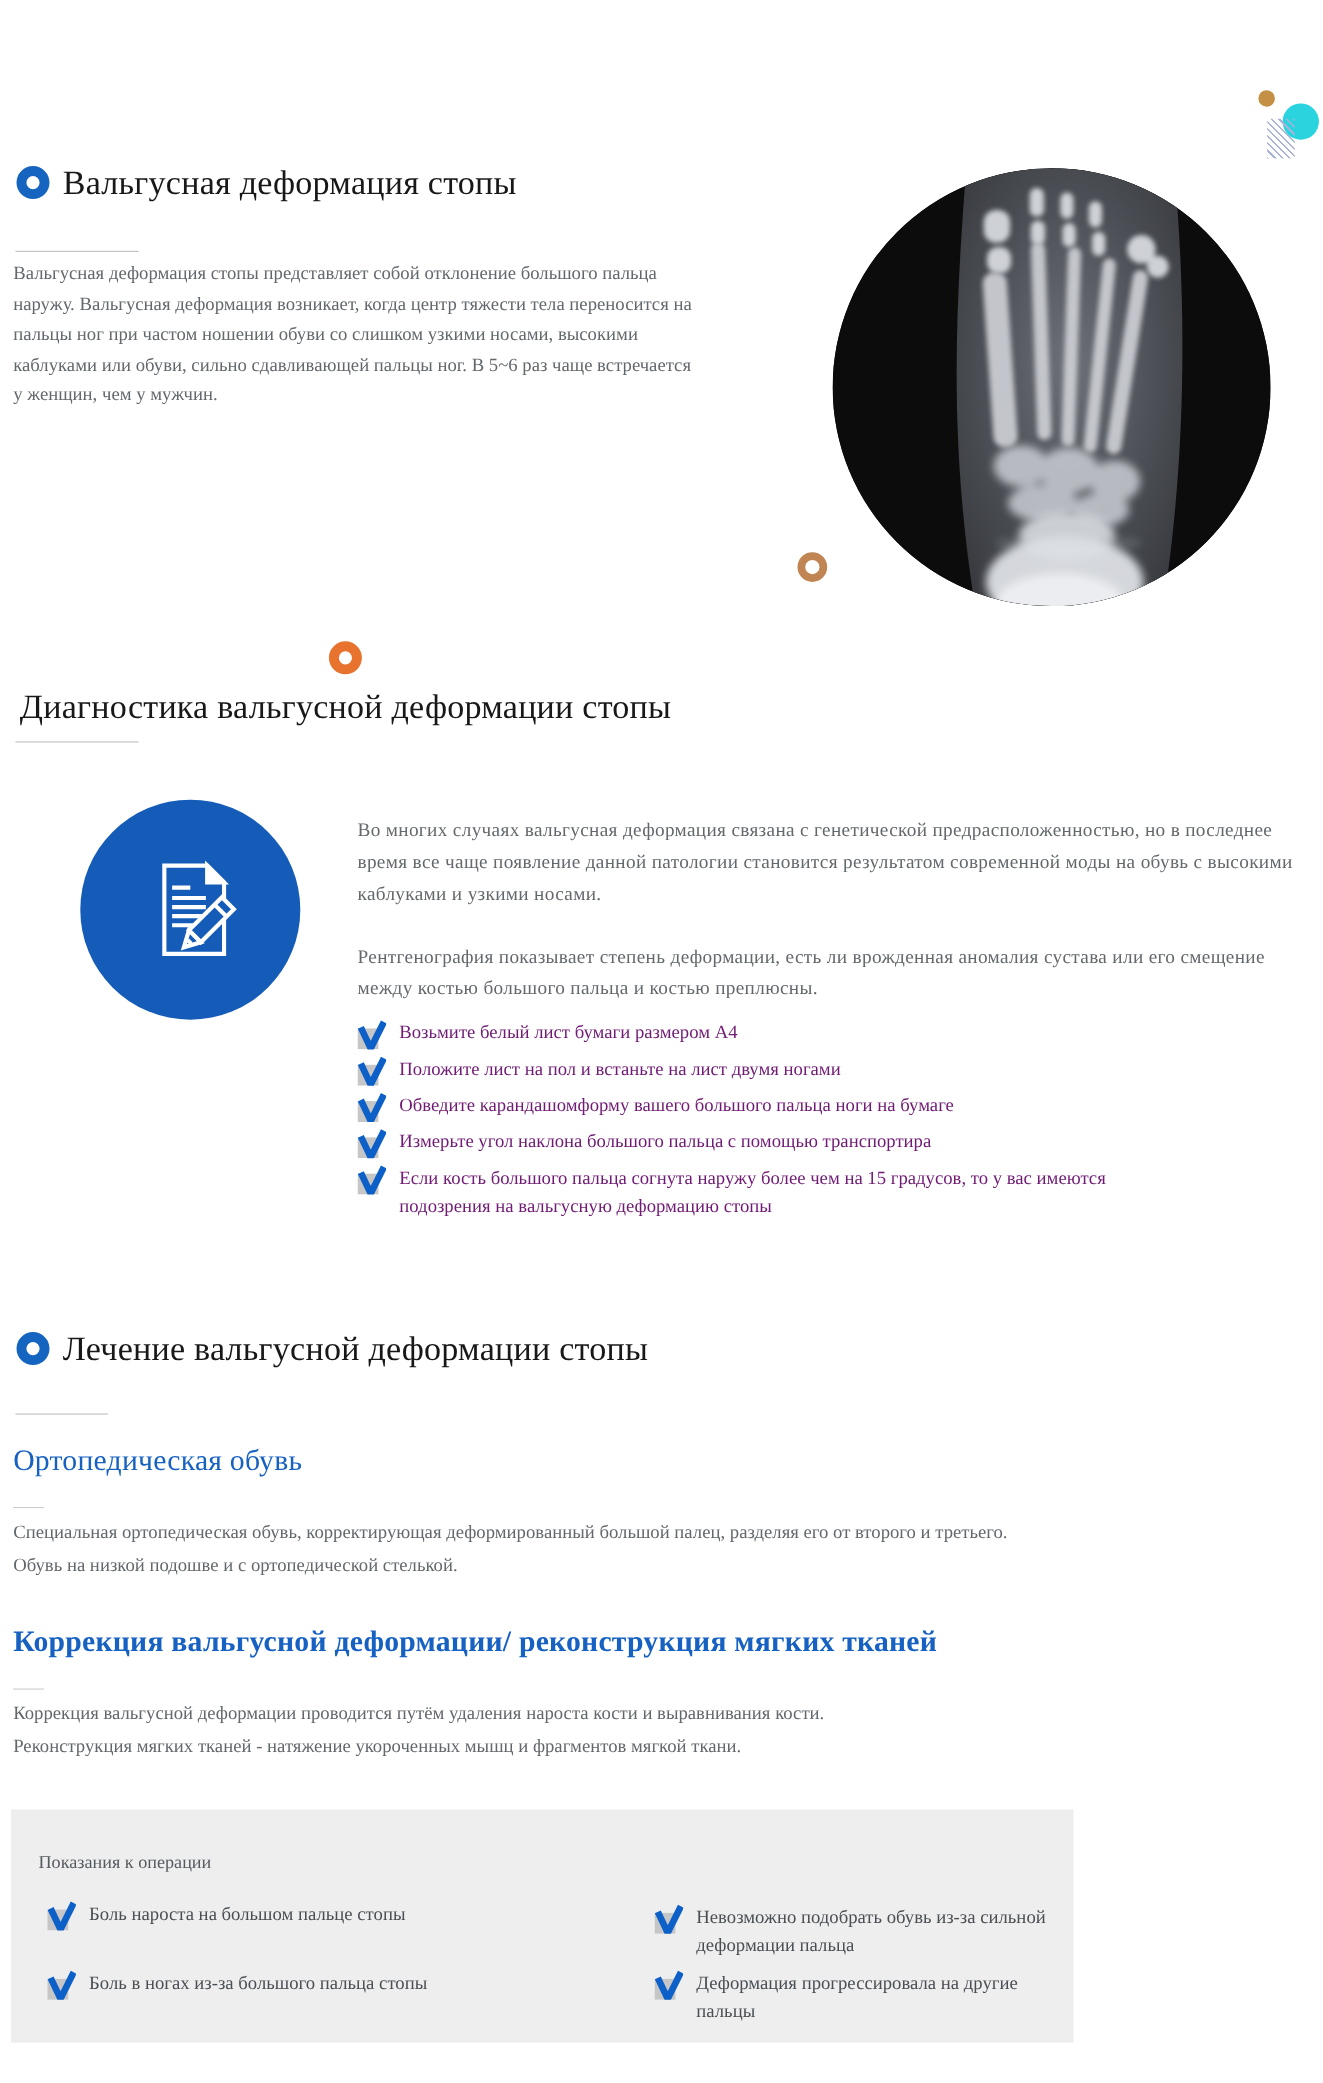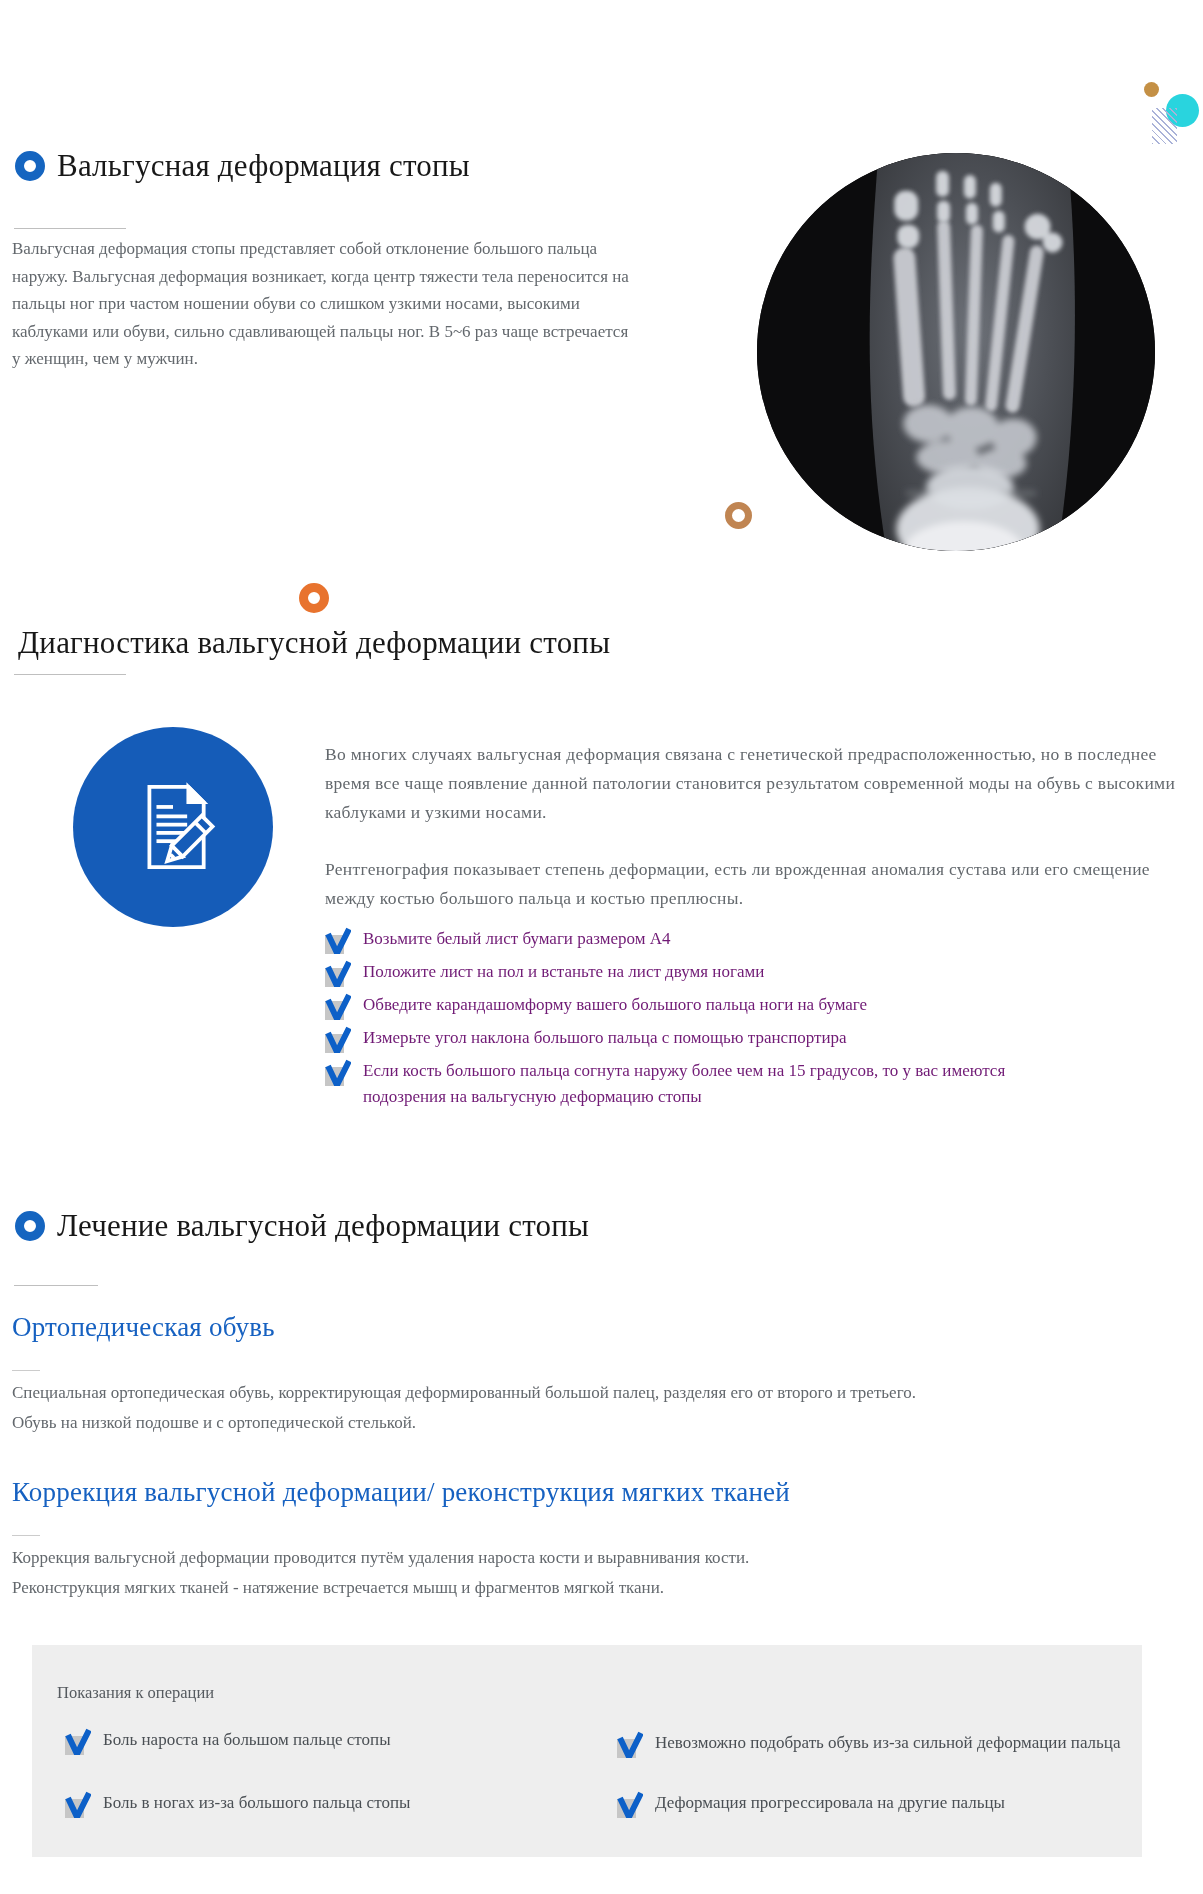--- a/index.html
+++ b/index.html
@@ -51,21 +51,21 @@
   .checklist li{display:flex;align-items:flex-start;margin-bottom:6px;}
   .chk{width:26px;height:27px;flex:0 0 auto;margin-right:12px;position:relative;top:1px;}
   .chk svg{display:block;width:26px;height:27px;}
   .chk-label{font-size:17px;line-height:26px;color:#701a75;max-width:655px;}
 
   
   .sub-title{font-size:27px;color:#1661c1;letter-spacing:.2px;white-space:nowrap;}
   .sub-text{font-size:17px;line-height:30px;color:#63686d;}
 
   
-  .surgery-box{left:10px;top:1645px;width:1110px;height:212px;background:#eeeeee;margin-left:22px;}
+  .surgery-box{left:10px;top:1645px;width:966px;height:212px;background:#eeeeee;}
   .surgery-title{position:absolute;left:25px;top:38px;font-size:16.5px;color:#555a5f;}
   .surgery-item{position:absolute;display:flex;align-items:flex-start;}
   .surgery-item .chk-label{font-size:17px;line-height:26px;color:#4a4f54;}
 </style>
 </head>
 <body>
 
 <div class="page">
 
   <div class="abs dot-tan"></div>
@@ -223,25 +223,25 @@
   </div>
   <div class="abs divider" style="left:14px;top:1285px;width:84px;"></div>
 
   <h3 class="abs sub-title" style="left:12px;top:1312px;margin:0;font-weight:normal;">Ортопедическая обувь</h3>
   <div class="abs divider-sub" style="left:12px;top:1370px;width:28px;"></div>
   <div class="abs sub-text" style="left:12px;top:1378px;width:1180px;">
     <div>Специальная ортопедическая обувь, корректирующая деформированный большой палец, разделяя его от второго и третьего.</div>
     <div>Обувь на низкой подошве и с ортопедической стелькой.</div>
   </div>
 
-  <h3 class="abs sub-title" style="left:12px;top:1477px;margin:0;font-weight:normal;">Коррекция вальгусной деформации/ реконструкция мягких тканей</h3>
+  <h3 class="abs sub-title" style="left:12px;top:1477px;margin:0;font-weight:bold;">Коррекция вальгусной деформации/ реконструкция мягких тканей</h3>
   <div class="abs divider-sub" style="left:12px;top:1535px;width:28px;"></div>
   <div class="abs sub-text" style="left:12px;top:1543px;width:1180px;">
     <div>Коррекция вальгусной деформации проводится путём удаления нароста кости и выравнивания кости.</div>
-    <div>Реконструкция мягких тканей - натяжение встречается мышц и фрагментов мягкой ткани.</div>
+    <div>Реконструкция мягких тканей - натяжение укороченных мышц и фрагментов мягкой ткани.</div>
   </div>
 
   <div class="abs surgery-box">
     <div class="surgery-title">Показания к операции</div>
 
     <div class="surgery-item" style="left:33px;top:82px;">
       <span class="chk">
         <svg viewBox="0 0 26 27">
             <rect x="0" y="8" width="19" height="19" fill="#c6c6c6"></rect>
             <path d="M3 7 L12 26 L24 2" stroke="#0d60c8" stroke-width="6" fill="none"></path>

